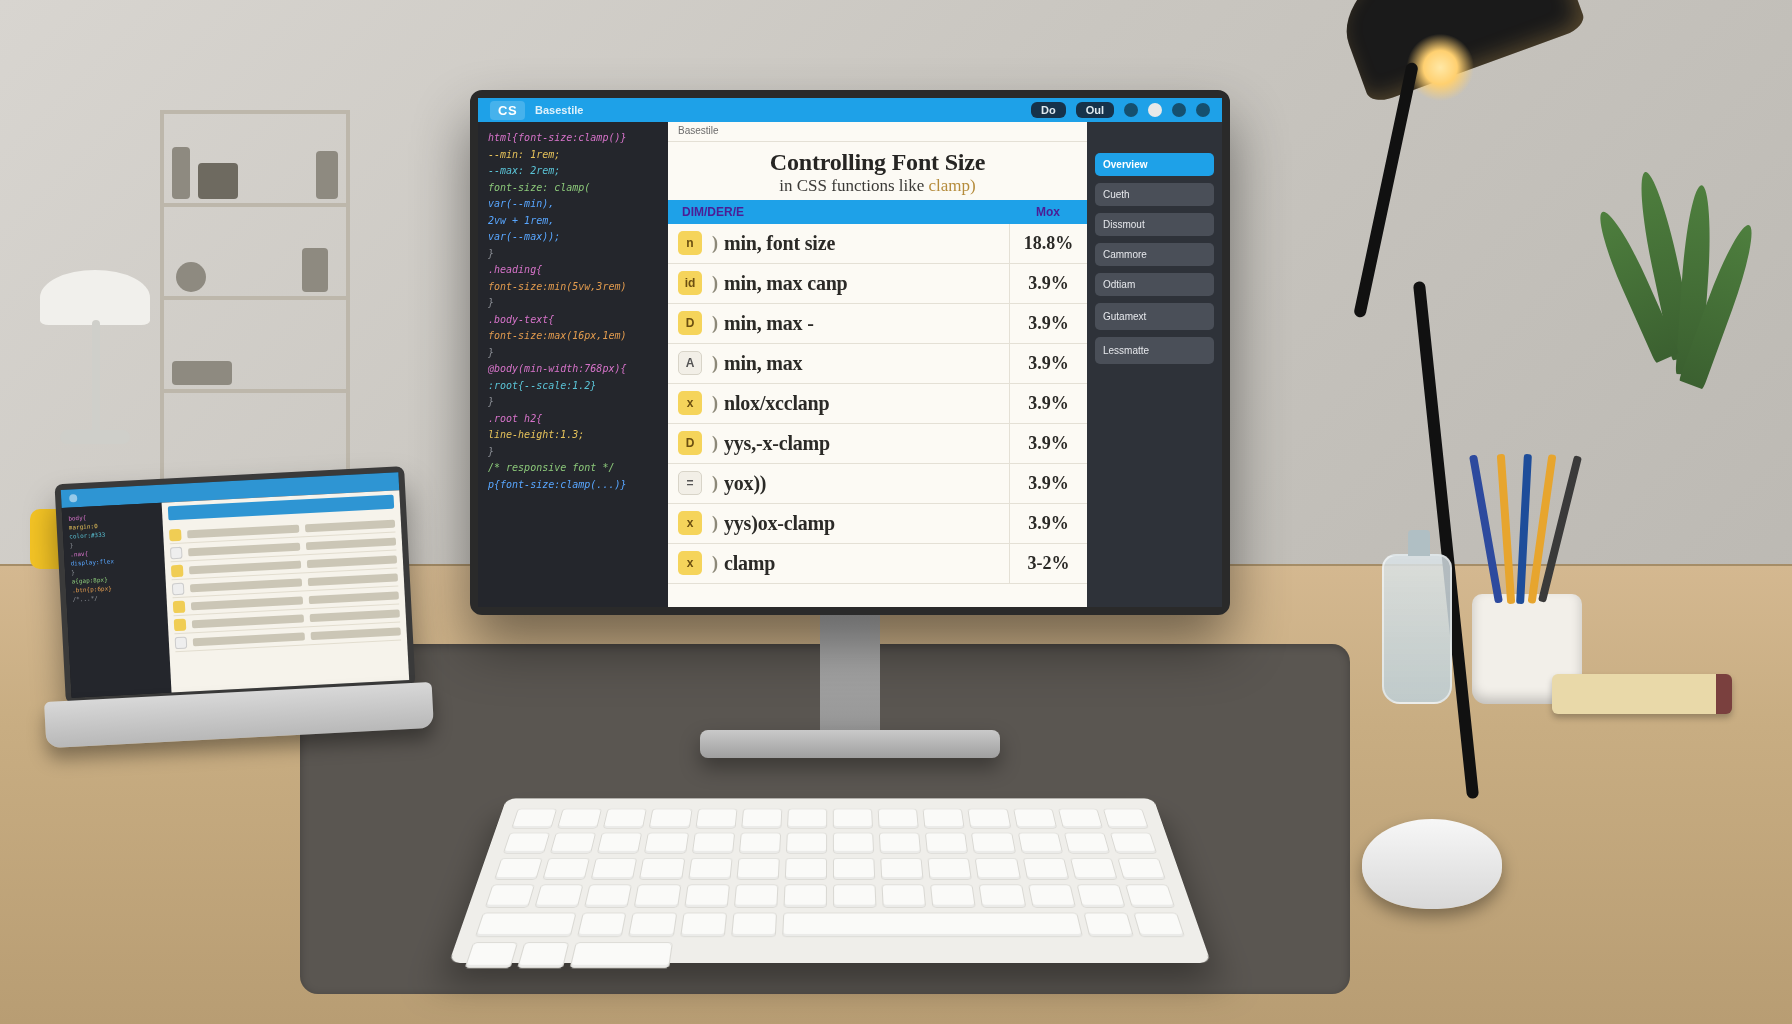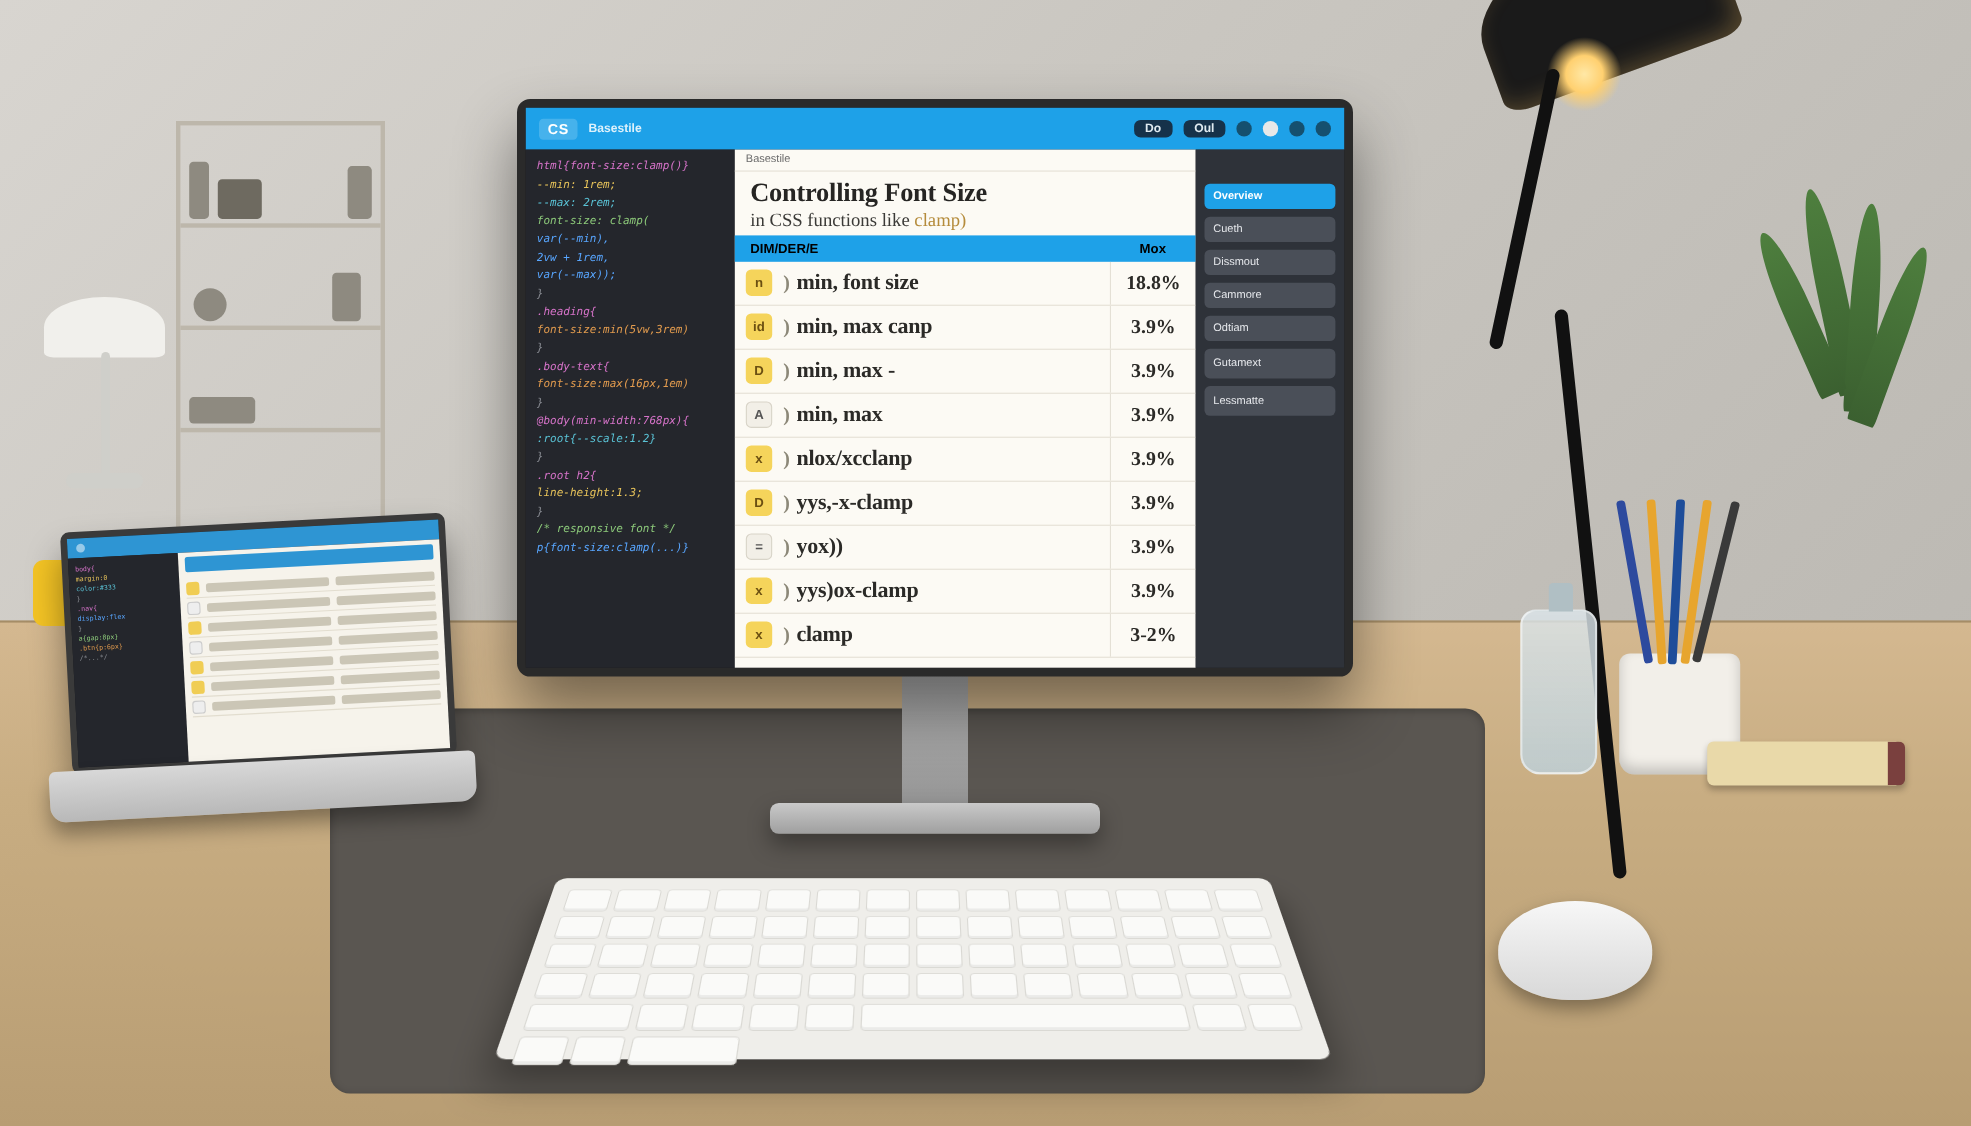--- a/index.html
+++ b/index.html
@@ -99,44 +99,44 @@
     position:absolute; left:820px; top:610px; width:60px; height:130px;
     background:linear-gradient(180deg,#b7b7b7,#929292); border-radius:6px;
   }
   .monitor-base{
     position:absolute; left:700px; top:730px; width:300px; height:28px;
     background:linear-gradient(180deg,#c9c9c9,#9f9f9f); border-radius:8px;
     box-shadow:0 10px 20px rgba(0,0,0,.35);
   }
   .screen{position:absolute;inset:0;display:flex;flex-direction:column;background:#1e1f22;}
   .titlebar{
-    height:38px;background:#1ea1e8;display:flex;align-items:center;gap:10px;
+    height:24px;background:#1ea1e8;display:flex;align-items:center;gap:10px;
     padding:0 12px;color:#fff;font-size:13px;font-weight:600;
   }
   .titlebar .tag{background:rgba(255,255,255,.18);padding:2px 8px;border-radius:4px;font-weight:700;letter-spacing:.5px;}
   .titlebar .spacer{flex:1;}
   .titlebar .pill{background:#16324a;color:#dfeaf0;padding:2px 10px;border-radius:6px;font-size:11px;}
   .titlebar .dot{width:14px;height:14px;border-radius:50%;background:#15506f;}
   .titlebar .dot.on{background:#e8e8e8;}
   .workspace{flex:1;display:flex;min-height:0;}
   .codepanel{
     width:190px;background:#24262c;padding:8px 10px;font-family:Menlo,Consolas,monospace;
     font-size:10px;line-height:1.55;overflow:hidden;font-style:italic;
   }
   .codepanel .line{white-space:nowrap;overflow:hidden;text-overflow:clip;margin-bottom:1px;}
   .c-mag{color:#d673c9;} .c-yel{color:#e6c25a;} .c-cyan{color:#5ac3d6;}
   .c-grn{color:#8cc97a;} .c-blu{color:#58a6ff;} .c-gray{color:#8a8d94;}
   .c-ora{color:#e29b4e;}
   .docpanel{flex:1;background:#fcfaf4;display:flex;flex-direction:column;min-width:0;}
   .doc-crumb{height:20px;font-size:10px;color:#6b6b6b;padding:3px 10px;border-bottom:1px solid #e4e0d5;}
-  .doc-title-wrap{padding:8px 14px 4px;}
+  .doc-title-wrap{padding:8px 14px 4px;text-align:center;}
   .doc-title{font-family:Georgia,'Times New Roman',serif;font-weight:800;font-size:24px;color:#262523;letter-spacing:-.2px;line-height:1.08;}
   .doc-sub{font-family:Georgia,serif;font-size:17px;color:#3b3a37;}
   .doc-sub .fn{color:#b58c3c;}
-  .table-head{display:flex;background:#1ea1e8;color:#000000;font-size:12px;font-weight:700;height:24px;align-items:center;}
+  .table-head{display:flex;background:#1ea1e8;color:#4c1d95;font-size:12px;font-weight:700;height:24px;align-items:center;}
   .th-a{flex:1;padding-left:14px;} .th-b{width:78px;text-align:center;}
   .rows{flex:1;overflow:hidden;}
   .trow{display:flex;align-items:center;height:40px;border-bottom:1px solid #e4e0d5;padding-left:10px;}
   .trow .ico{width:24px;height:24px;border-radius:5px;display:flex;align-items:center;justify-content:center;font-size:12px;font-weight:700;margin-right:10px;}
   .ico.y{background:#f5d45b;color:#6b4f11;}
   .ico.w{background:#f2efe7;color:#555;border:1px solid #d8d4c8;}
   .trow .paren{font-family:Georgia,serif;color:#8c8878;margin-right:6px;font-size:18px;font-weight:700;}
   .trow .label{flex:1;font-family:Georgia,serif;font-size:20px;color:#2b2a27;font-weight:600;letter-spacing:-.2px;}
   .trow .val{width:78px;text-align:center;font-family:Georgia,serif;font-size:18px;font-weight:700;color:#2b2a27;border-left:1px solid #e4e0d5;height:100%;display:flex;align-items:center;justify-content:center;}
   .sidepanel{width:135px;background:#2e3239;padding:25px 8px;}

